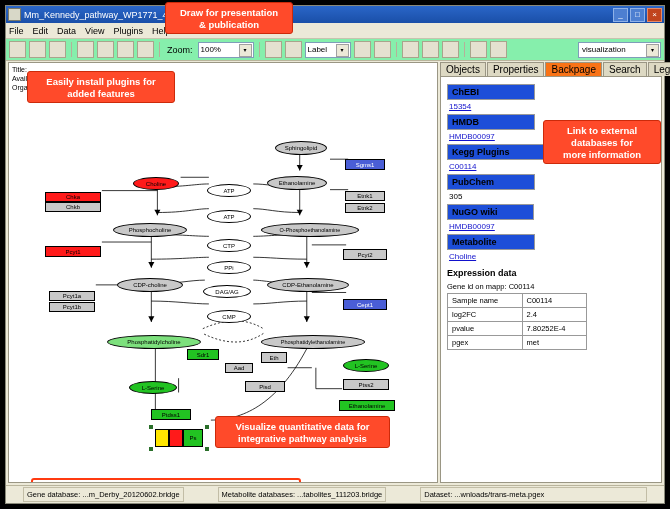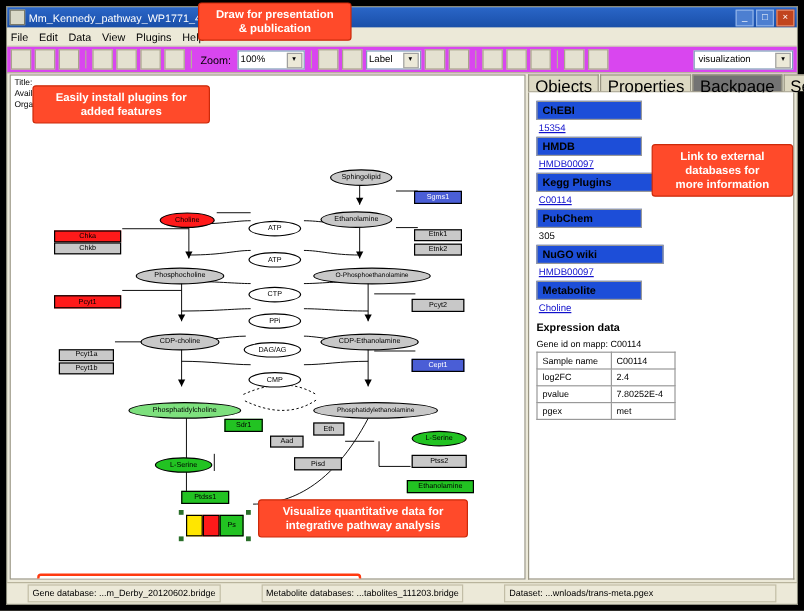--- a/index.html
+++ b/index.html
@@ -26,21 +26,21 @@
     font-size:8px;line-height:11px;text-align:center;}
   .tb-btn.close{background:#c1441e;border-color:#e58a6a;}
   
   .menubar{
     height:15px;background:#ece9d8;border-bottom:1px solid #c8c4ae;
     display:flex;align-items:center;padding-left:3px;gap:9px;font-size:9px;color:#000;
   }
   .menubar span{cursor:default;}
   
   .toolbar{
-    height:21px;background:#d946ef;border-bottom:1px solid #b9b49c;
+    height:21px;background:#86efac;border-bottom:1px solid #b9b49c;
     display:flex;align-items:center;padding:0 3px;gap:3px;
   }
   .tbtn{width:15px;height:15px;background:#e4e1d0;border:1px solid #a9a48c;}
   .tsep{width:1px;height:15px;background:#b5b09a;margin:0 2px;}
   .zoomlabel{font-size:9px;margin:0 2px;}
   .zoomsel{
     width:52px;height:14px;background:#fff;border:1px solid #7f9db9;
     font-size:8px;display:flex;align-items:center;padding-left:2px;position:relative;
   }
   .zoomsel .arw{position:absolute;right:1px;top:1px;width:11px;height:11px;background:#ece9d8;
@@ -57,33 +57,33 @@
   }
   .vissel .arw{position:absolute;right:1px;top:1px;width:11px;height:11px;background:#ece9d8;
     border:1px solid #a0a0a0;font-size:6px;text-align:center;line-height:10px;}
   
   .body{position:absolute;left:0;top:54px;right:0;bottom:18px;display:flex;}
   .canvaswrap{position:relative;flex:1;background:#fff;border:1px solid #9a9684;margin:2px;overflow:hidden;}
   .sidewrap{width:222px;margin:2px 2px 2px 0;display:flex;flex-direction:column;}
   
   .canvas-meta{position:absolute;left:3px;top:2px;font-size:7px;color:#000;line-height:9px;}
   
-  .tabbar{display:flex;height:14px;font-size:14px;background:#ece9d8;border-bottom:1px solid #9a9684;}
+  .tabbar{display:flex;height:14px;font-size:10px;background:#ece9d8;border-bottom:1px solid #9a9684;}
   .tab{padding:1px 5px 0 5px;border:1px solid #9a9684;border-bottom:none;background:#ddd9c3;margin-right:1px;}
-  .tab.active{background:#737373;}
+  .tab.active{background:#f97316;}
   .sidepanel{flex:1;background:#fff;border:1px solid #9a9684;border-top:none;overflow:hidden;position:relative;padding:4px 6px;}
   .dbbox{
     border:1px solid #999;background:#1d4ed8;font-weight:bold;font-size:9px;
     padding:2px 4px;margin:3px 0 2px 0;width:88px;box-sizing:border-box;
   }
   .dblink{color:#1111cc;text-decoration:underline;font-size:8px;margin:0 0 3px 2px;}
   .dbplain{font-size:8px;margin:0 0 3px 2px;color:#000;}
   .exptitle{font-weight:bold;font-size:9px;margin:7px 0 4px 0;}
   .geneid{font-size:7.5px;margin-bottom:2px;}
-  table.exp{border-collapse:collapse;font-size:7.5px;width:116px;}
+  table.exp{border-collapse:collapse;font-size:7.5px;width:140px;}
   table.exp td{border:1px solid #999;padding:1px 4px;height:11px;}
   
   .statusbar{
     position:absolute;left:0;bottom:0;right:0;height:17px;background:#ece9d8;
     border-top:1px solid #b9b49c;display:flex;align-items:center;font-size:7.5px;
   }
   .statusbar .cell{border:1px solid #c2bda6;height:13px;line-height:13px;margin:17px;padding:0 3px;}
   
   .node{position:absolute;box-sizing:border-box;font-size:6px;text-align:center;color:#000;
     border:1px solid #000;display:flex;align-items:center;justify-content:center;}
@@ -291,21 +291,21 @@
 
         <div class="dbbox">HMDB</div>
         <div class="dblink">HMDB00097</div>
 
         <div class="dbbox" style="width:110px;">Kegg Plugins</div>
         <div class="dblink">C00114</div>
 
         <div class="dbbox">PubChem</div>
         <div class="dbplain">305</div>
 
-        <div class="dbbox" style="width:106px;">NuGO wiki</div>
+        <div class="dbbox" style="width:87px;">NuGO wiki</div>
         <div class="dblink">HMDB00097</div>
 
         <div class="dbbox">Metabolite</div>
         <div class="dblink">Choline</div>
 
         <div class="exptitle">Expression data</div>
         <div class="geneid">Gene id on mapp: C00114</div>
         <table class="exp">
           <tbody>
               <tr>

